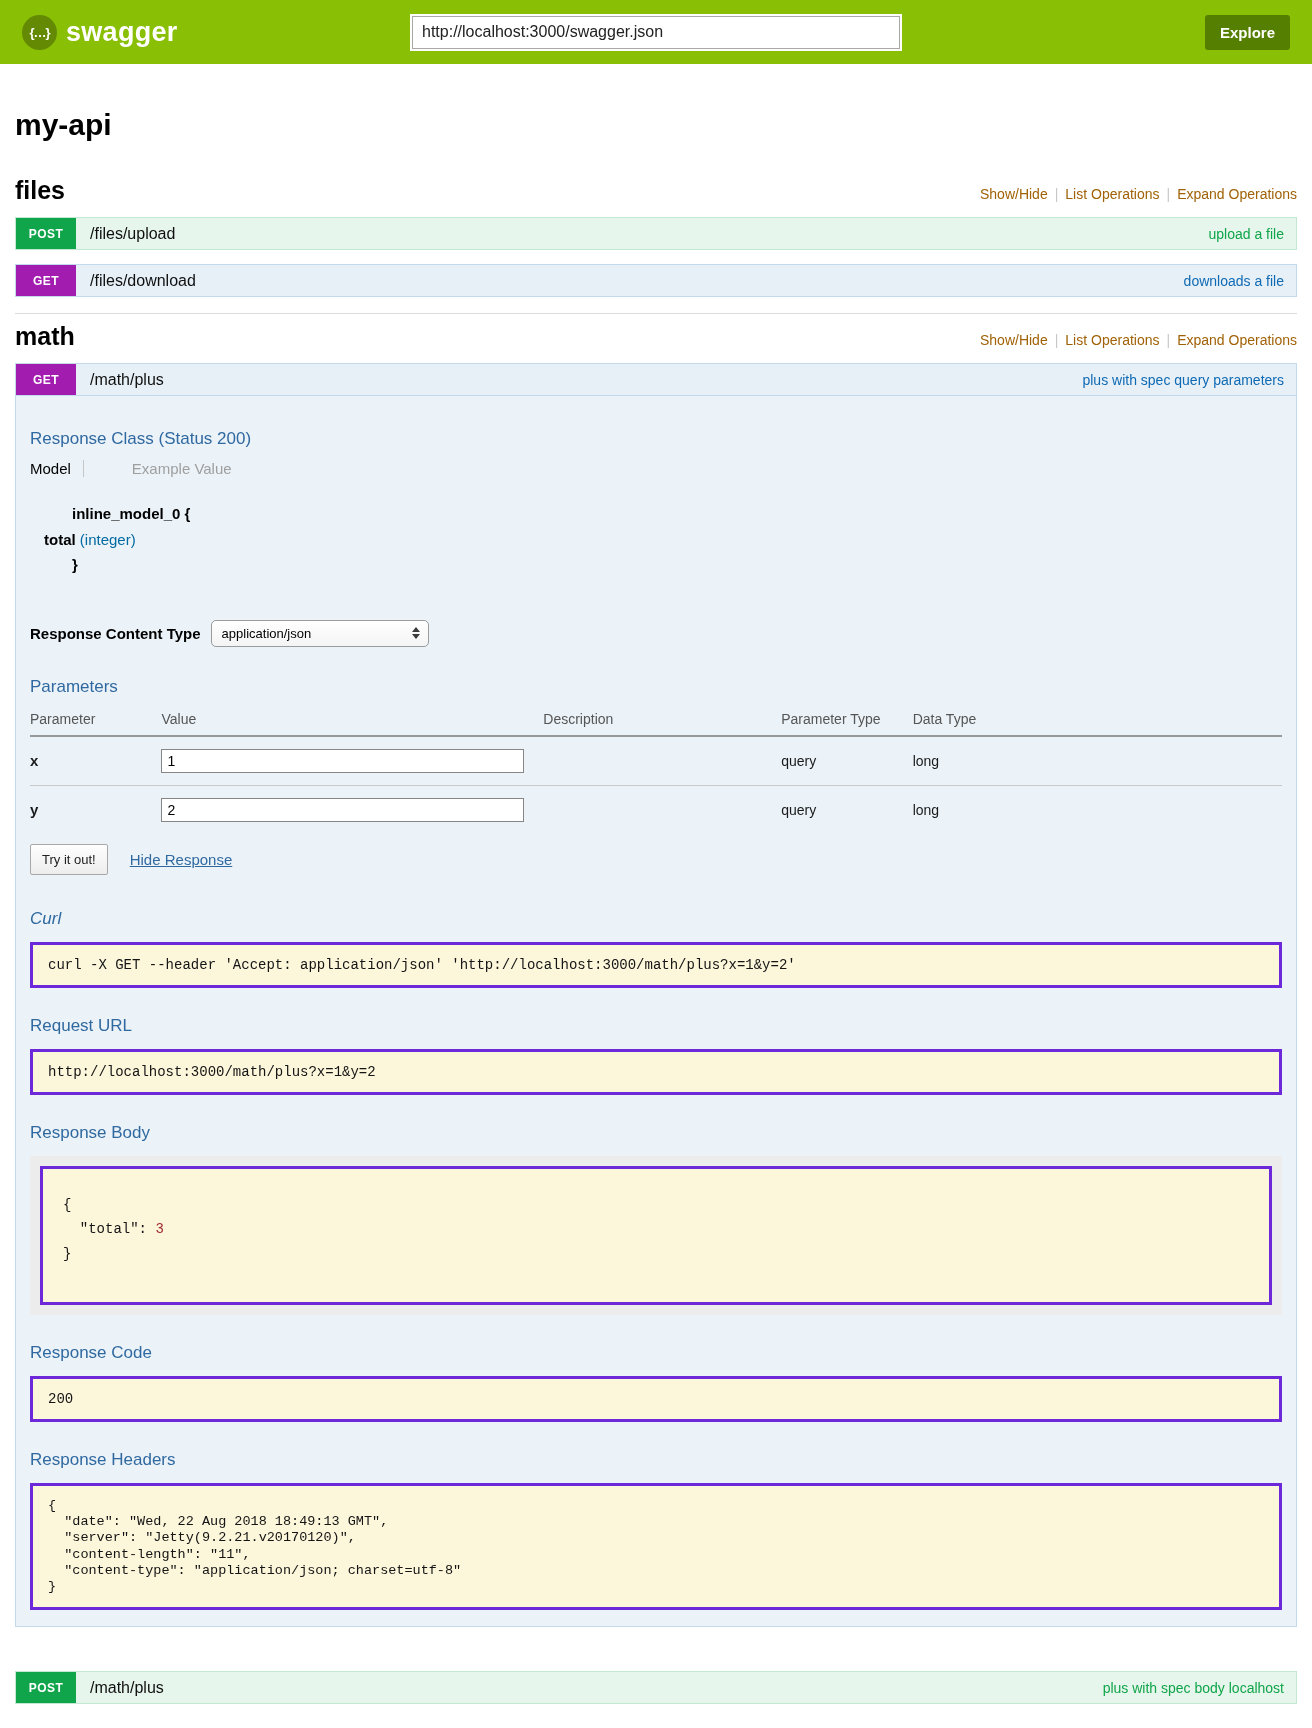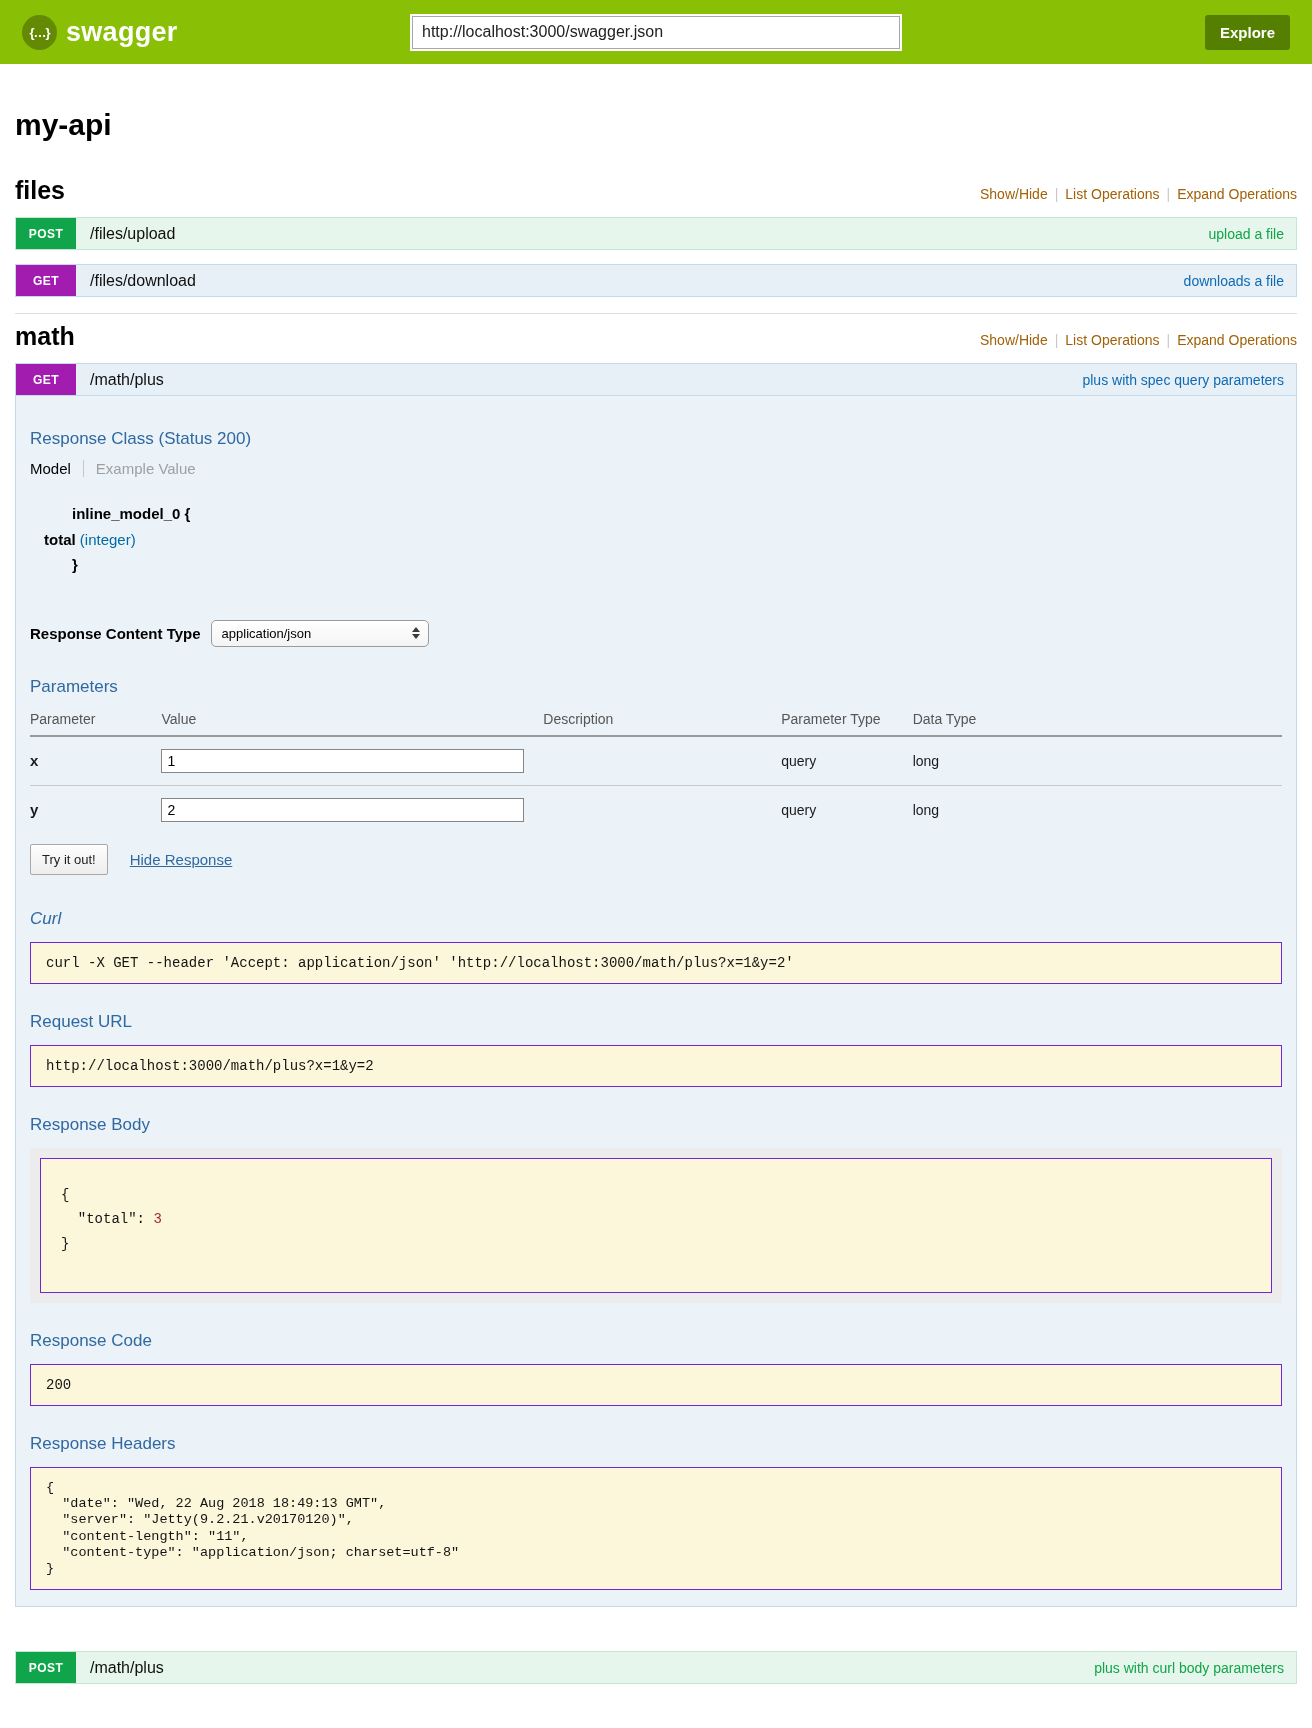--- a/index.html
+++ b/index.html
@@ -44,21 +44,21 @@
   .op-summary { margin-left:auto; margin-right:12px; align-self:center; font-size:14px; text-decoration:none; }
   .get  .op-summary { color:#0f6ab4; }
   .post .op-summary { color:#10a54a; }
 
   
   .op-content { background:#ebf3f9; border:1px solid #c3d9ec; border-top:none; padding:16px 14px; }
   .h-blue { color:#3069a0; font-size:17px; font-weight:normal; margin:0; }
   .mt-sec { margin-top:30px; }
   .response-class-title { margin-top:17px; }
 
-  .tabs { display:flex; align-items:center; margin-top:11px; font-size:15px; }
+  .tabs { display:flex; align-items:center; margin-top:11px; font-size:15px;gap:36px; }
   .tab-model { color:#000; padding-right:12px; border-right:1px solid #c6c6c6; cursor:pointer; }
   .tab-example { color:#9f9f9f; padding-left:12px; cursor:pointer; }
 
   .model-signature { margin-top:24px; font-size:15px; color:#000; line-height:1.7; }
   .model-open, .model-close { font-weight:bold;margin-left:42px; }
   .model-prop { padding-left:14px; }
   .model-prop .pname { font-weight:bold; }
   .prop-type { color:#0369a1; }
 
   .rct-row { margin-top:42px; display:flex; align-items:center; gap:10px; }
@@ -77,21 +77,21 @@
   table.params tbody tr + tr td { border-top:1px solid #c9c9c9; }
   td.pname { font-weight:bold; color:#000; font-size:15px; }
   .pvalue { width:363px; height:24px; border:1px solid #868686; padding:1px 5px; font-size:14px;
             font-family:"Liberation Sans",sans-serif; background:#fff; }
 
   .try-row { display:flex; align-items:center; gap:22px; margin-top:10px; }
   .try-btn { background:linear-gradient(#fefefe,#ededed); border:1px solid #a8a8a8; border-radius:2px;
              padding:7px 11px; font-size:13px; color:#222; cursor:pointer; font-family:inherit; }
   .hide-response { color:#3069a0; text-decoration:underline; font-size:15px; cursor:pointer; }
 
-  .codebox { background:#fcf6db; border:1px solid #6d28d9; padding:12px 15px; margin-top:13px;
+  .codebox { background:#fcf6db; border:3px solid #6d28d9; padding:12px 15px; margin-top:13px;
              font-family:"Liberation Mono",monospace; font-size:14px; color:#141414; }
   .codebox pre { margin:0; white-space:pre; font-family:inherit; font-size:inherit; }
   .graybox { background:#ececec; padding:10px; margin-top:13px; }
   .graybox .codebox { margin-top:0; padding:24px 20px 36px; line-height:1.75; }
   .line { white-space:pre; }
   .json-number { color:#a02c2c; }
   .headers-box pre { line-height:1.2; font-size:13.5px; }
 </style>
 </head>
 <body>
@@ -258,18 +258,18 @@
 }</pre>
         </div>
 
       </div>
     </div>
 
     <div class="operation mt-lg">
       <div class="op-heading post">
         <span class="http-method">POST</span>
         <a class="op-path">/math/plus</a>
-        <a class="op-summary">plus with curl body parameters</a>
+        <a class="op-summary">plus with spec body localhost</a>
       </div>
     </div>
   </div>
 
 </div>
 
 </body></html>

